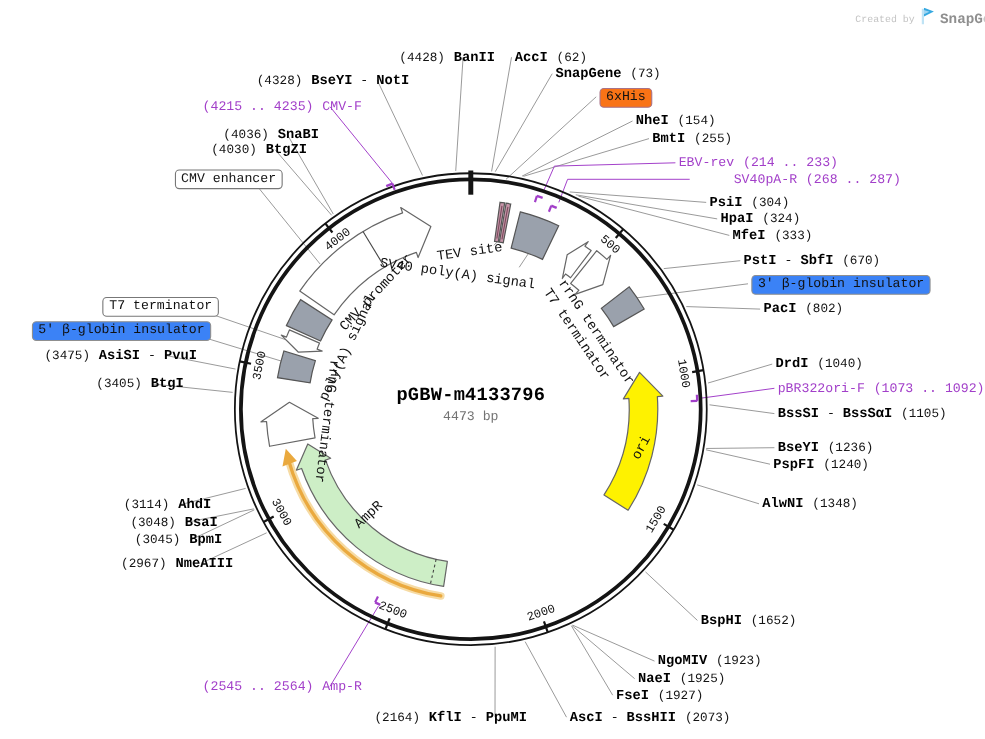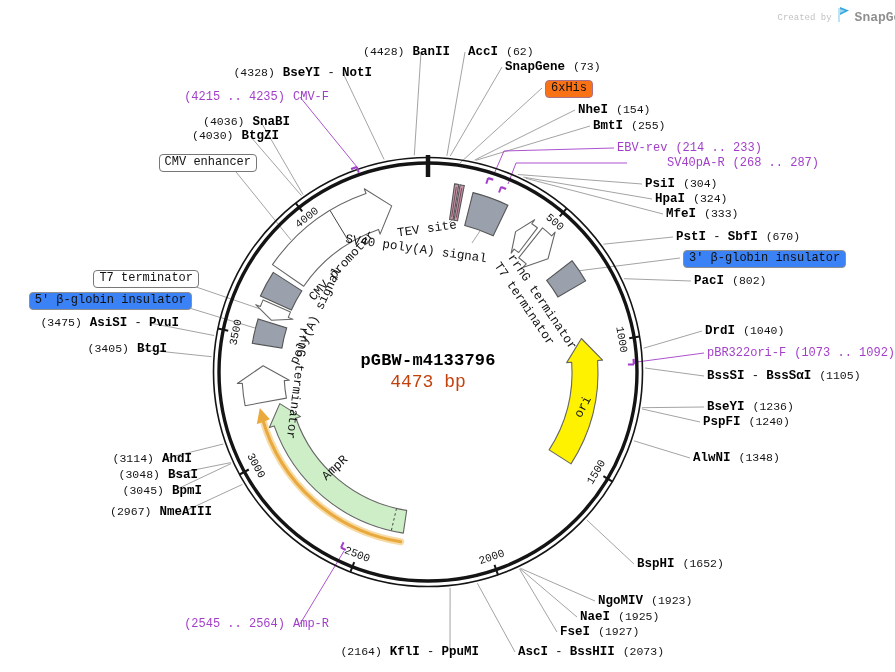--- a/index.html
+++ b/index.html
@@ -10,21 +10,21 @@
   .lbl .nm{font-weight:bold;font-size:12.5px;color:#000;}
   .lbl .dash{font-weight:normal;font-size:12px;}
   .gap{display:inline-block;width:8px;}
   .prim{font-size:12px;}
   .boxlbl{position:absolute;white-space:nowrap;font-size:12px;color:#111;line-height:13px;
           padding:1px 5px 2px 5px;border:1px solid #777;border-radius:4px;background:#fff;}
   .boxlbl.gray{background:#3b82f6;border-color:#8f8f8f;}
   .boxlbl.pink{background:#f97316;border-color:#a87288;}
   .title-block{position:absolute;left:428px;top:351px;transform:translateX(-50%);text-align:center;}
   .ptitle{font-weight:bold;font-size:17px;color:#000;letter-spacing:0.2px;}
-  .psize{font-size:18px;color:#c2410c;margin-top:2px;}
+  .psize{font-size:12px;color:#737373;margin-top:2px;}
   .watermark{position:absolute;right:10px;top:7px;display:flex;align-items:center;gap:5px;}
   .wm-created{font-size:9px;color:#c3c3c3;}
   .wm-brand{font-size:13px;color:#8f8f8f;font-weight:bold;}
   text.tick{font-size:11px;fill:#111;}
   text.inl{font-size:12.5px;fill:#111;}
 </style>
 </head>
 <body>
 
 <div class="stage">

